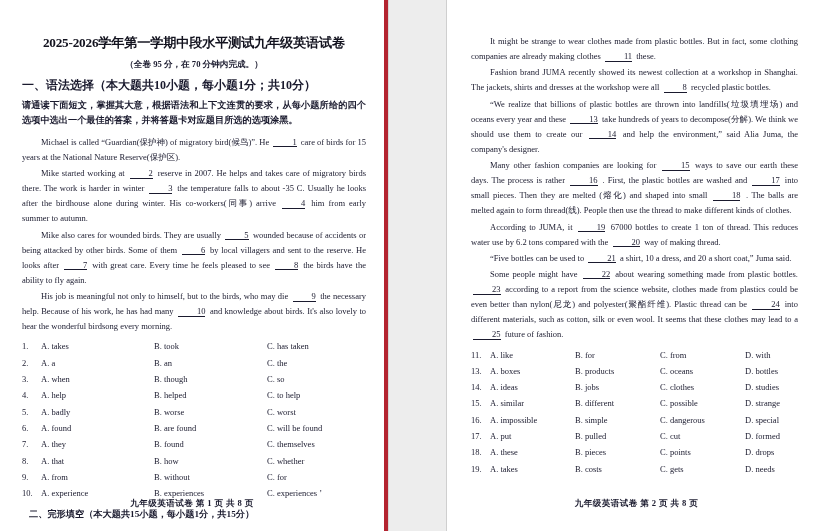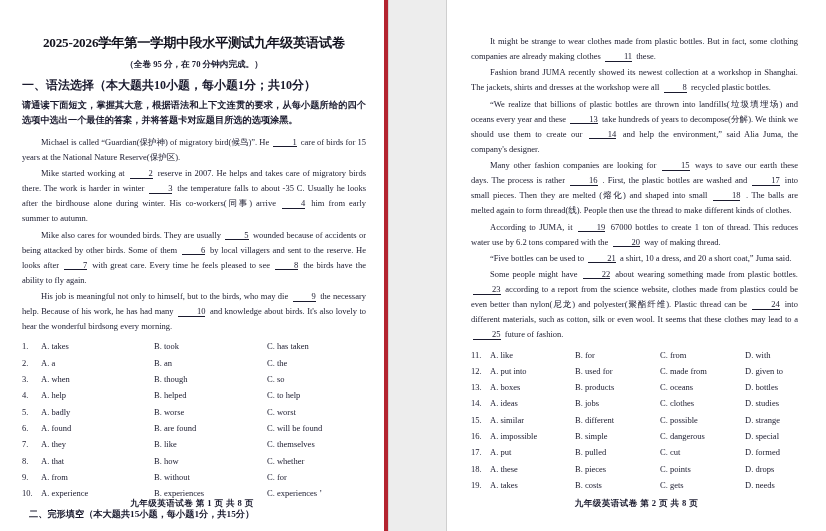--- a/index.html
+++ b/index.html
@@ -198,21 +198,21 @@
         </div>
         <div class="opt-row">
           <span class="opt-num">6.</span>
           <span class="opt-cell">A.  found</span>
           <span class="opt-cell">B.  are found</span>
           <span class="opt-cell">C.  will be found</span>
         </div>
         <div class="opt-row">
           <span class="opt-num">7.</span>
           <span class="opt-cell">A.  they</span>
-          <span class="opt-cell">B.  like</span>
+          <span class="opt-cell">B.  found</span>
           <span class="opt-cell">C.  themselves</span>
         </div>
         <div class="opt-row">
           <span class="opt-num">8.</span>
           <span class="opt-cell">A.  that</span>
           <span class="opt-cell">B.  how</span>
           <span class="opt-cell">C.  whether</span>
         </div>
         <div class="opt-row">
           <span class="opt-num">9.</span>
@@ -252,27 +252,20 @@
 
     <div class="options opts-4">
         <div class="opt-row">
           <span class="opt-num">11.</span>
           <span class="opt-cell">A. like</span>
           <span class="opt-cell">B. for</span>
           <span class="opt-cell">C. from</span>
           <span class="opt-cell">D. with</span>
         </div>
         <div class="opt-row">
-          <span class="opt-num">12.</span>
-          <span class="opt-cell">A. put into</span>
-          <span class="opt-cell">B. used for</span>
-          <span class="opt-cell">C. made from</span>
-          <span class="opt-cell">D. given to</span>
-        </div>
-        <div class="opt-row">
           <span class="opt-num">13.</span>
           <span class="opt-cell">A. boxes</span>
           <span class="opt-cell">B. products</span>
           <span class="opt-cell">C. oceans</span>
           <span class="opt-cell">D. bottles</span>
         </div>
         <div class="opt-row">
           <span class="opt-num">14.</span>
           <span class="opt-cell">A. ideas</span>
           <span class="opt-cell">B. jobs</span>

